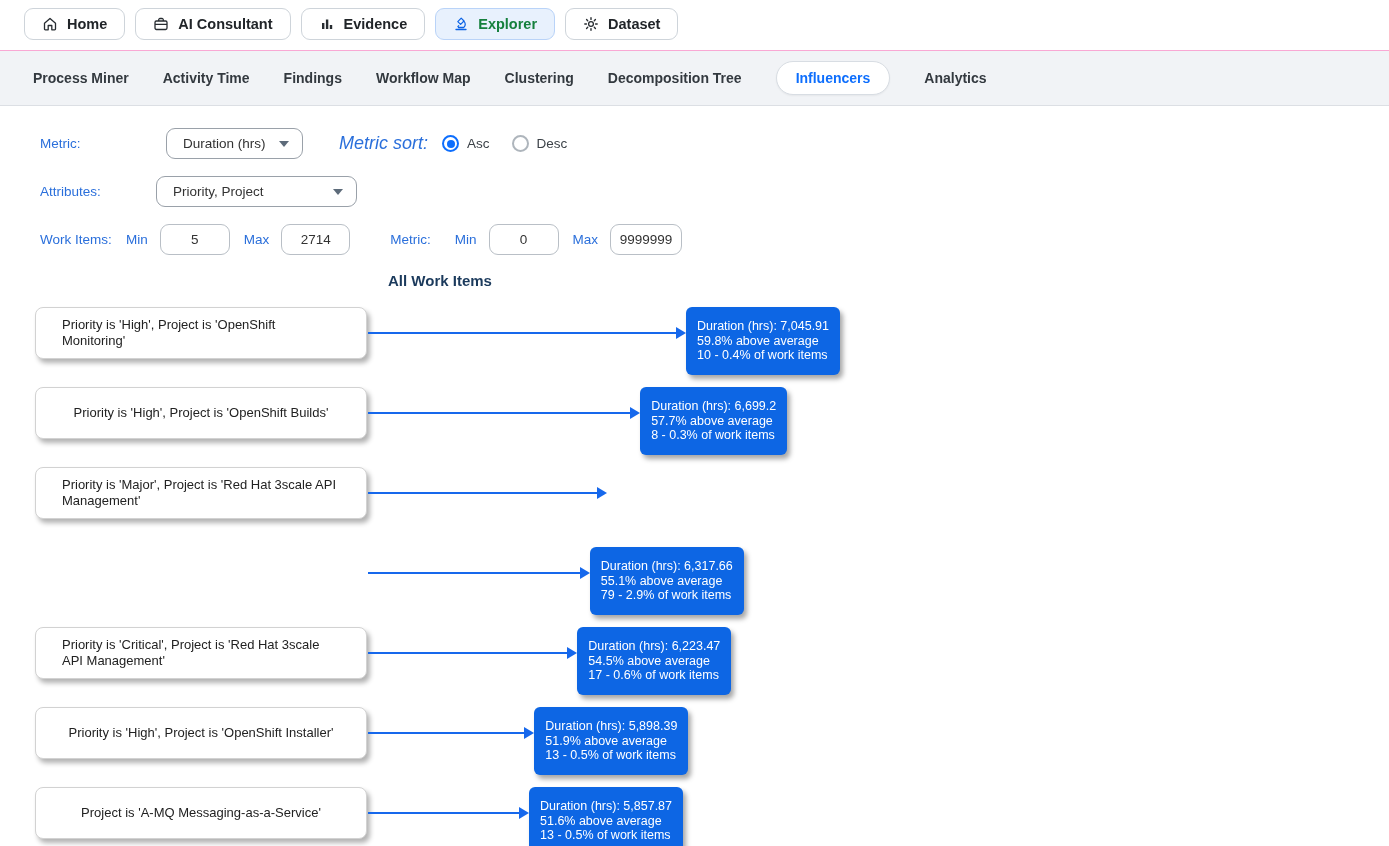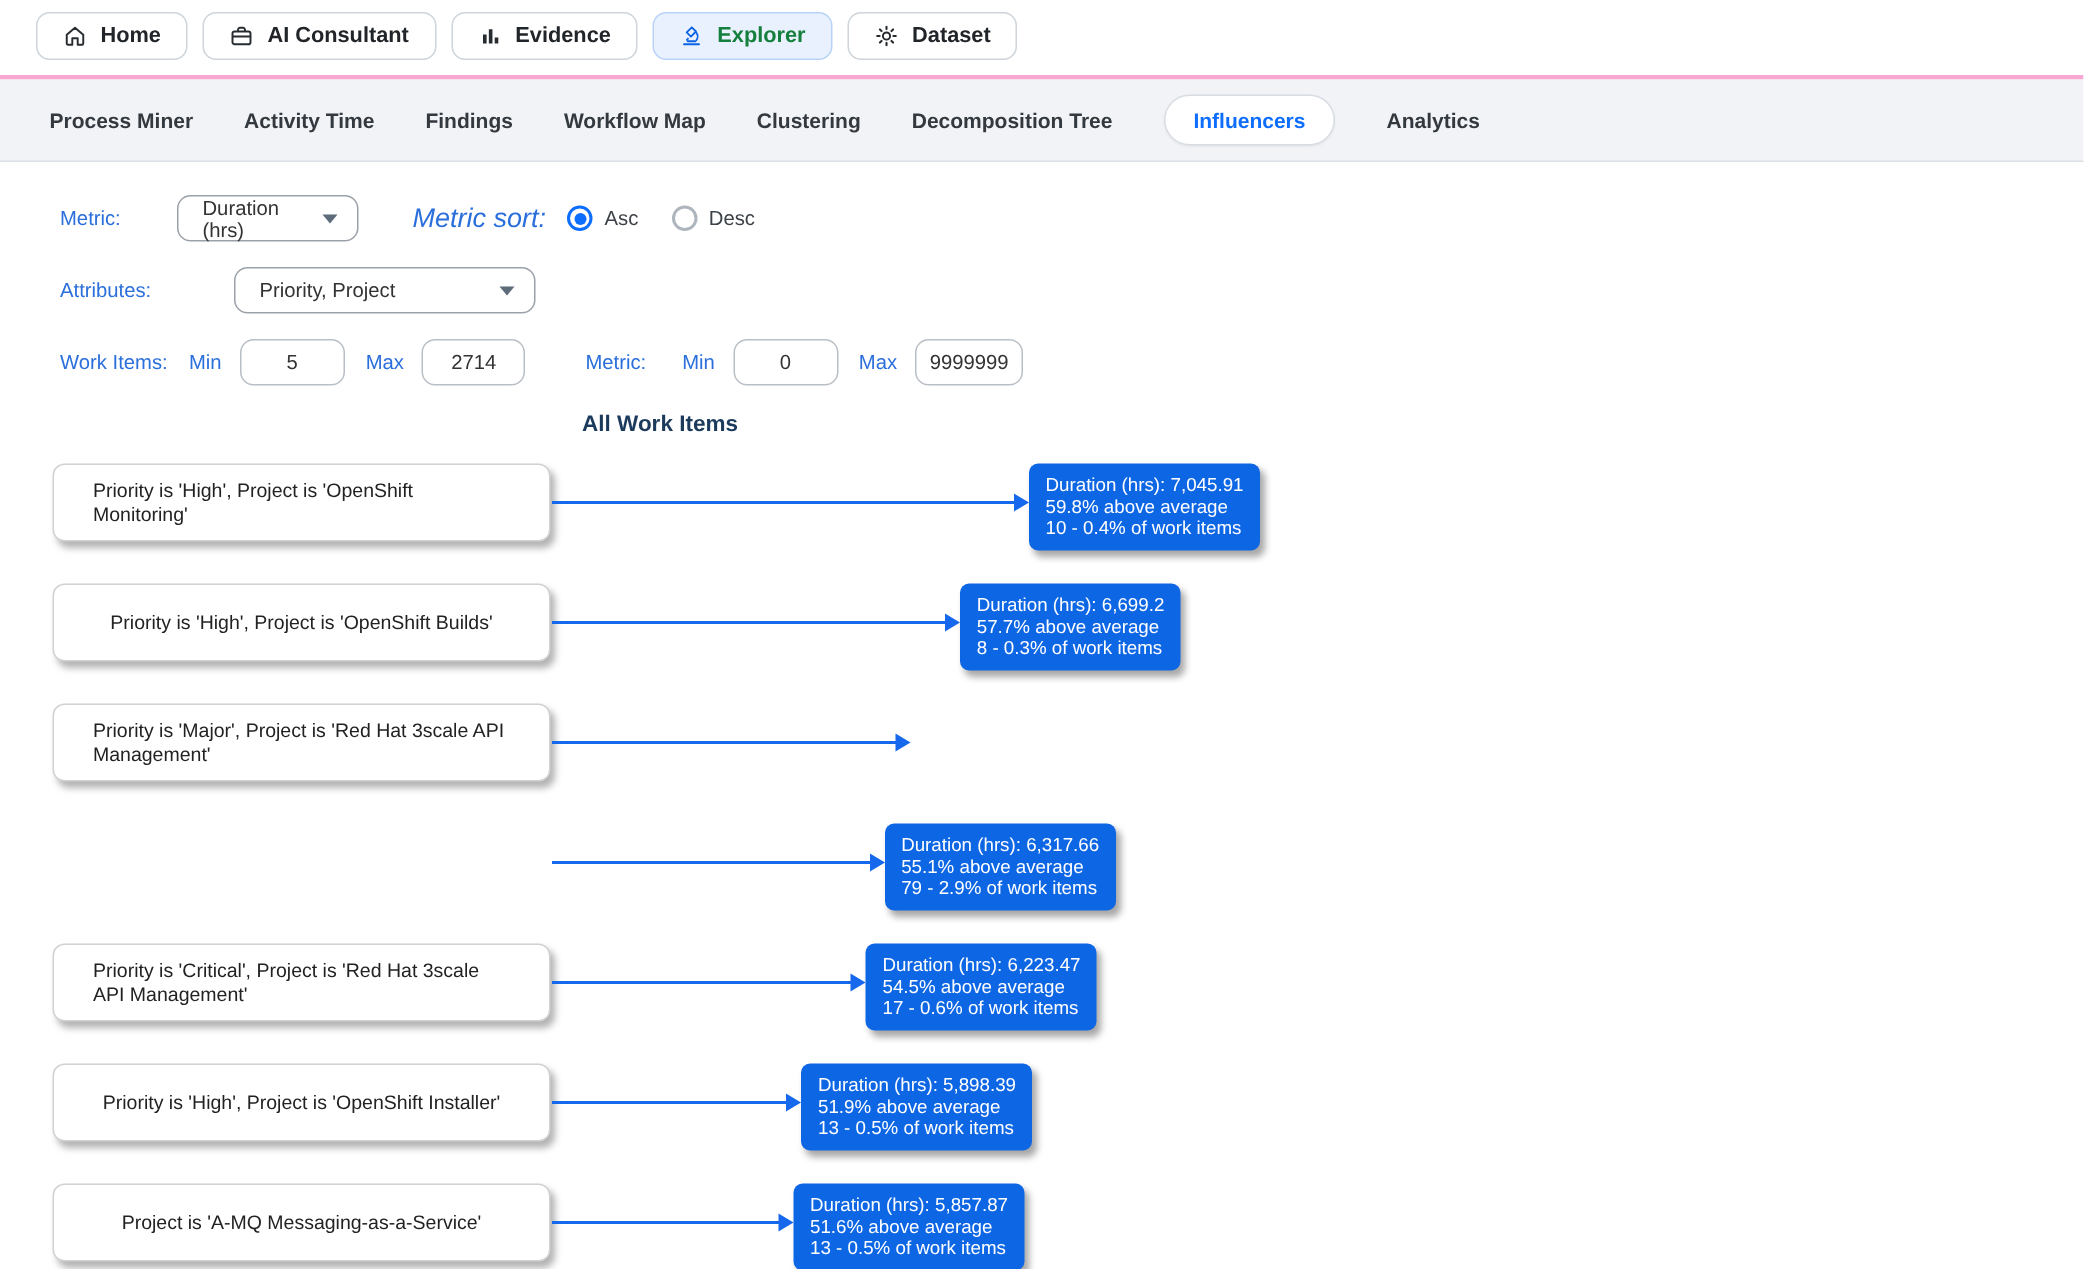--- a/index.html
+++ b/index.html
@@ -1,21 +1,21 @@
 <!DOCTYPE html>
 <html><head>
 <meta charset="utf-8">
 <style>
   * { margin:0; padding:0; box-sizing:border-box; }
   html,body { background:#ffffff; font-family:"Liberation Sans", sans-serif; color:#212529; }
   body { width:1389px; height:846px; overflow:hidden; }
 
   
   .topnav { display:flex; align-items:center; gap:10px; padding:8px 24px 10px 24px;
-            border-bottom:3px solid #f9a8d4; background:#fff; }
+            border-bottom:1px solid #f9a8d4; background:#fff; }
   .topbtn { display:inline-flex; align-items:center; gap:9px; padding:7px 17px;
             border:1px solid #ced4da; border-radius:9px; background:#fff;
             font-size:14.5px; font-weight:600; color:#212529; cursor:pointer; }
   .topbtn svg { display:block; }
   .topbtn.active { background:#e8f1fd; border-color:#b9d3f8; color:#15803d; }
   .topbtn.active svg * { stroke:#0b63e5; }
 
   
   .tabbar { display:flex; align-items:center; gap:34px; background:#f1f3f6;
             border-bottom:1px solid #dcdfe4; padding:18px 0 18px 33px; height:55px; }
@@ -23,21 +23,21 @@
   .tab.active { background:#ffffff; border:1px solid #d8dde3; border-radius:18px;
                 padding:8px 19px; color:#0d6efd; box-shadow:0 1px 2px rgba(0,0,0,.05); }
 
   
   .filters { padding:22px 0 0 40px; }
   .frow { display:flex; align-items:center; margin-bottom:17px; }
   .flabel { color:#2a6fdb; font-size:13.5px; width:78px; flex:0 0 78px; }
   .dropdown { display:flex; align-items:center; justify-content:space-between;
               border:1px solid #9aa1a9; border-radius:9px; height:31px;
               padding:0 13px 0 16px; font-size:13.5px; color:#333; cursor:pointer; background:#fff; }
-  .dd-metric { width:121px; }
+  .dd-metric { width:137px;margin-left:48px; }
   .dd-attr { width:201px;margin-left:32px; }
   .caret { width:0; height:0; border-left:5px solid transparent; border-right:5px solid transparent;
            border-top:6px solid #5d6b7a; margin-left:10px; }
   .sortlabel { color:#2a6fdb; font-size:18px; margin-left:36px; margin-right:14px;font-style:italic; }
   .radio-group { display:flex; align-items:center; gap:22px; }
   .radio-opt { display:flex; align-items:center; gap:8px; font-size:13.5px; color:#3c4248; cursor:pointer; }
   .radio { width:17px; height:17px; border-radius:50%; border:2px solid #aeb5bc; position:relative; background:#fff; }
   .radio.checked { border-color:#0d6efd; }
   .radio.checked::after { content:""; position:absolute; inset:2.5px; border-radius:50%; background:#0d6efd; }
   .minmax-label { color:#2a6fdb; font-size:13.5px; margin:0 12px 0 0; }
@@ -52,21 +52,21 @@
   .crow { position:relative; height:52px; margin-bottom:28px; }
   .card { position:absolute; left:0; top:0; width:332px; height:52px;
           display:flex; align-items:center; justify-content:center;
           border:1px solid #d2d2d2; border-radius:8px; background:#fff;
           box-shadow:3px 4px 5px rgba(0,0,0,.30); cursor:pointer; }
   .card span { font-size:13px; color:#222; text-align:left; padding:0 26px; line-height:16px; }
   .aline { position:absolute; top:25px; left:333px; height:2px; background:#1668ec; }
   .ahead { position:absolute; top:20px; width:0; height:0;
            border-top:6px solid transparent; border-bottom:6px solid transparent;
            border-left:10px solid #1668ec; }
-  .bubble { position:absolute; top:0; height:58px; background:#0d66e4; border-radius:6px;
+  .bubble { position:absolute; top:0; height:68px; background:#0d66e4; border-radius:6px;
             color:#fff; padding:4px 11px; font-size:12.5px; line-height:14.8px;
             box-shadow:3px 4px 5px rgba(0,0,0,.35); white-space:nowrap;
             display:flex; flex-direction:column; justify-content:center; cursor:pointer; }
 </style>
 </head>
 <body>
 
 <header class="topnav">
   <button class="topbtn">
     <span>

